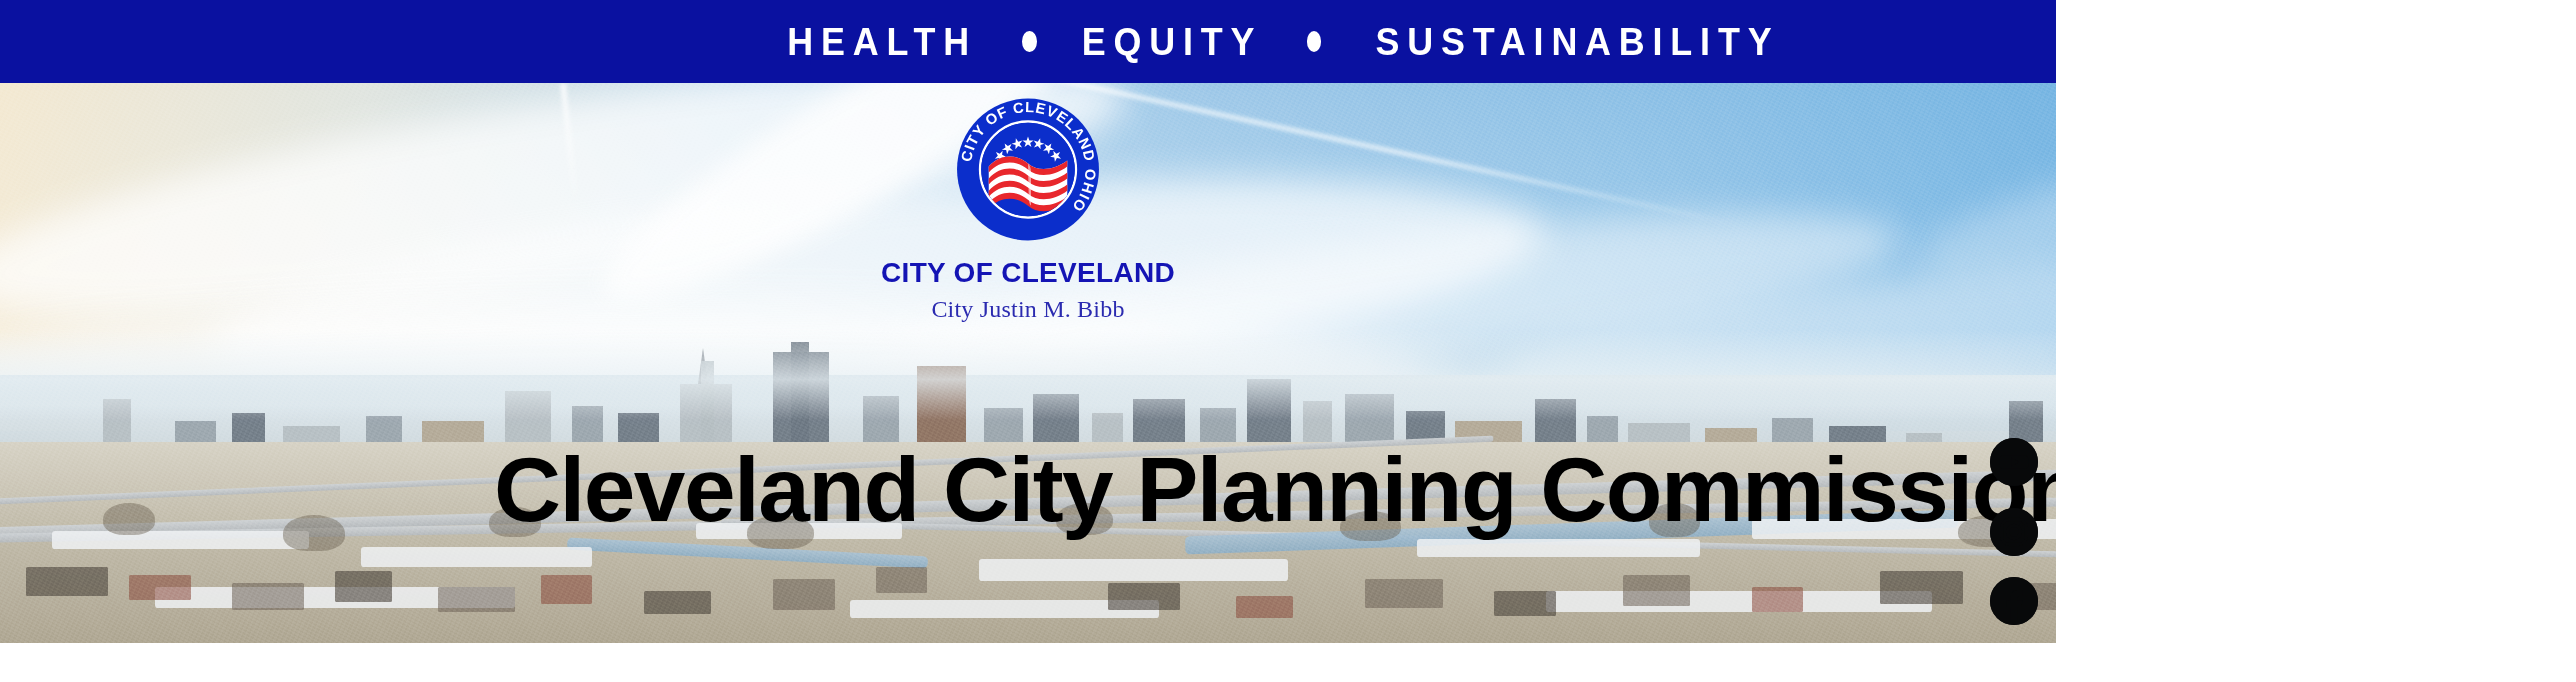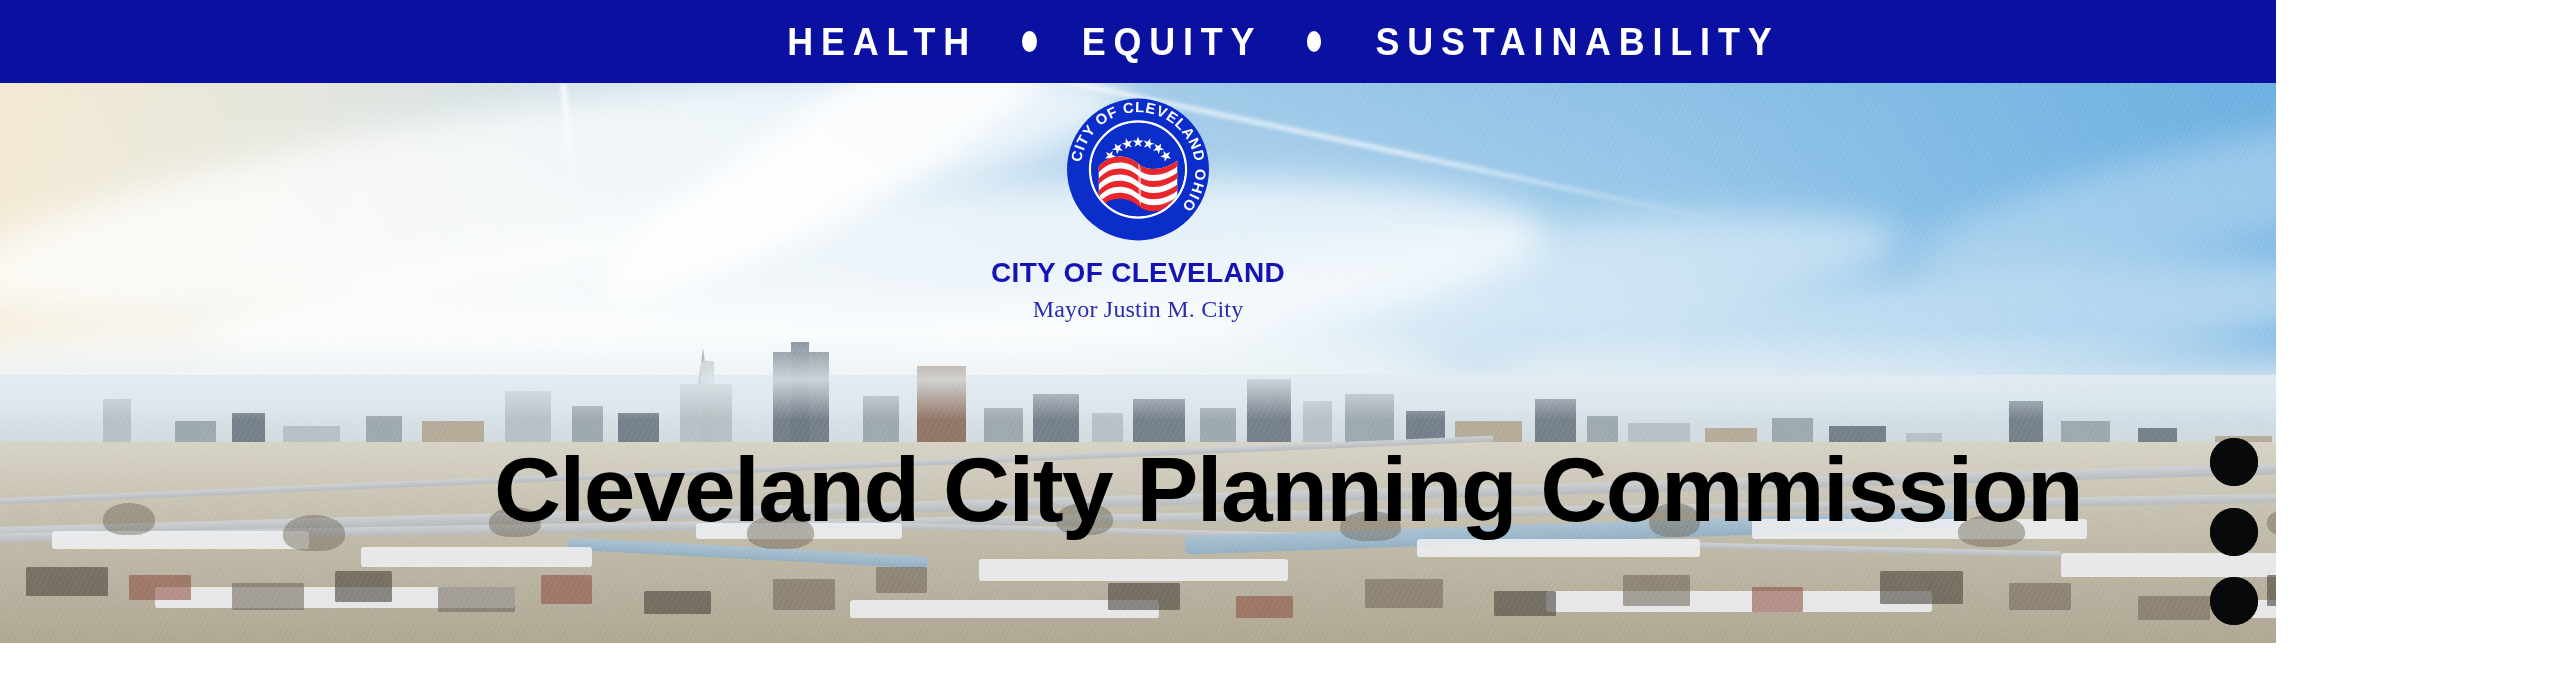--- a/index.html
+++ b/index.html
@@ -1,19 +1,19 @@
 <!DOCTYPE html>
 <html style="font-size:12.4px"><head>
 <meta charset="utf-8">
 <title>Cleveland City Planning Commission</title>
 <style>
   html,body{margin:0;padding:0;background:#ffffff;}
   body{font-family:"Liberation Sans",sans-serif;-webkit-font-smoothing:antialiased;}
 
-  .page{position:relative;width:2276px;height:682px;background:#fde047;overflow:hidden;}
+  .page{position:relative;width:2056px;height:682px;background:#fde047;overflow:hidden;}
 
   
   .tagline-bar{
     position:absolute;left:0;top:0;width:2576px;height:83px;
     background:#0a11a0;
     display:flex;align-items:center;justify-content:center;
     z-index:40;
   }
   .tagline-row{display:flex;align-items:center;white-space:nowrap;}
   .tagline-word{
@@ -364,21 +364,21 @@
         <text font-family="Liberation Sans, sans-serif" font-size="19.5" font-weight="700" fill="#ffffff" letter-spacing="1.1">
           <textPath href="#ringTop" startOffset="50%" text-anchor="middle">CITY OF CLEVELAND</textPath>
         </text>
         <text font-family="Liberation Sans, sans-serif" font-size="19.5" font-weight="700" fill="#ffffff" letter-spacing="1.6">
           <textPath href="#ringBot" startOffset="32%" text-anchor="middle">OHIO</textPath>
         </text>
       </svg>
     </div>
 
     <div class="brand-title">CITY OF CLEVELAND</div>
-    <div class="brand-sub">Mayor Justin M. City</div>
+    <div class="brand-sub">City Justin M. Bibb</div>
   </div>
 
   <div class="headline">Cleveland City Planning Commission</div>
 
   <div class="social">
 
     <a class="social-btn" href="#" aria-label="YouTube">
       <svg viewBox="0 0 62 62" xmlns="http://www.w3.org/2000/svg">
         <defs>
           <mask id="ytMask">

